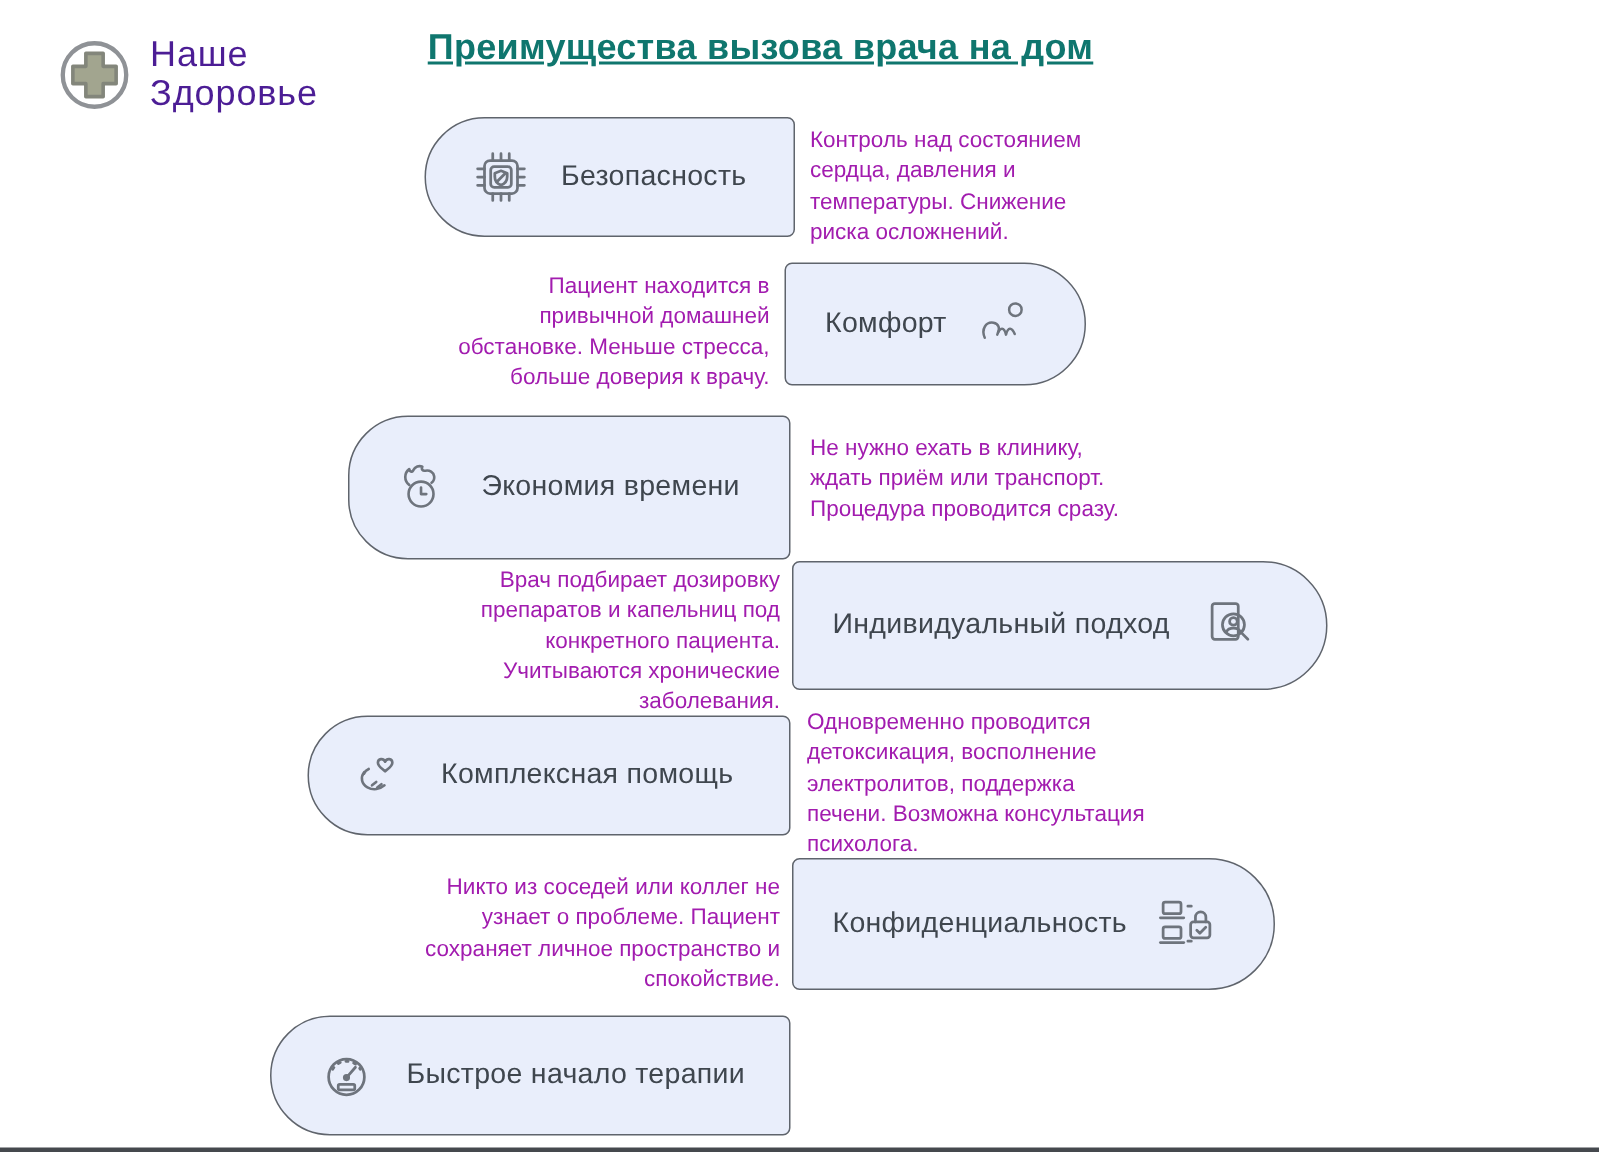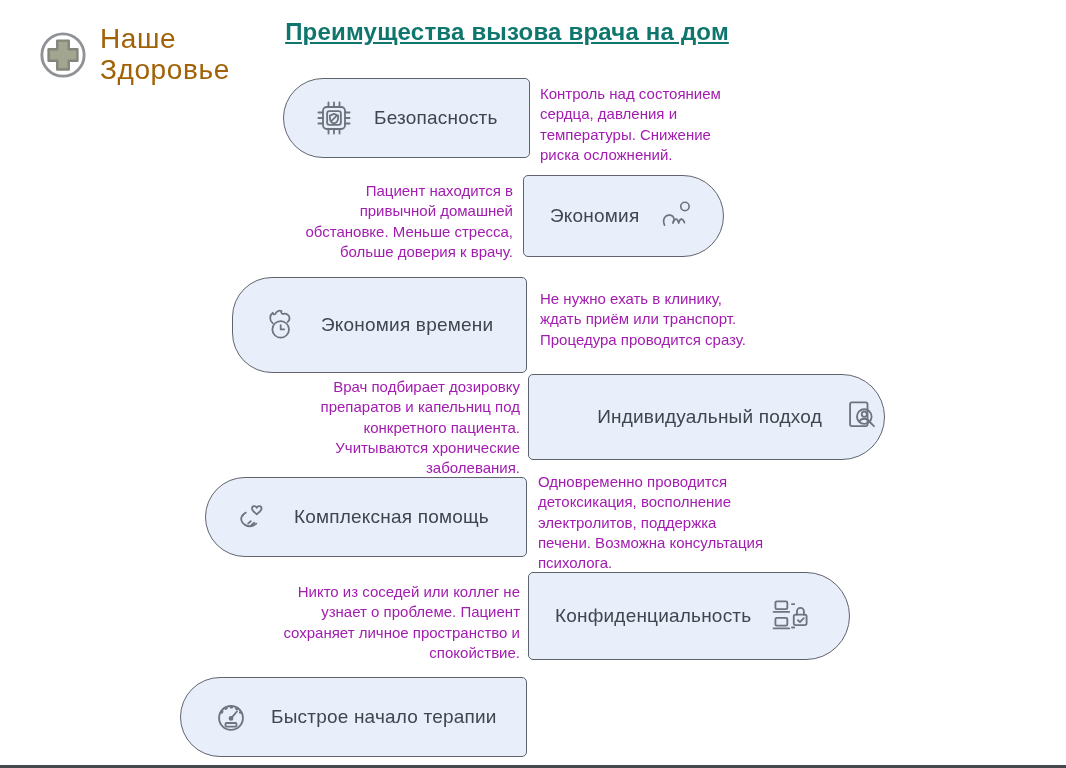--- a/index.html
+++ b/index.html
@@ -6,21 +6,21 @@
   body {
     width:1066px; height:768px;
     background:#ffffff;
     font-family:"Liberation Sans", sans-serif;
     overflow:hidden;
   }
   .page { position:relative; width:1066px; height:768px; background:#fff; }
 
   
   .logo { position:absolute; left:38px; top:24px; display:flex; align-items:center; gap:12px; }
-  .logo-text { font-size:28px; color:#a16207; line-height:1.1; letter-spacing:.6px; }
+  .logo-text { font-size:24px; color:#4c1d95; line-height:1.1; letter-spacing:.6px; }
   .logo-text span { display:block; }
 
   
   .title {
     position:absolute; left:0; top:18px; width:1014px; margin:0;
     text-align:center; font-size:24px; font-weight:bold; color:#0f766e;
     letter-spacing:.2px;
     text-decoration:underline;
   }
 
@@ -36,21 +36,21 @@
   }
   .ic { display:inline-flex; }
   .ic svg { stroke:#6e747d; fill:none; stroke-width:2; stroke-linecap:round; stroke-linejoin:round; }
 
   .card.left  { padding-left:28px; gap:18px; }
   .card.right { padding-left:26px; gap:18px; }
 
   .c1 { left:283px; top:78px;  width:247px; height:80px; border-radius:40px 5px 5px 40px; }
   .c2 { left:523px; top:175px; width:201px; height:82px; border-radius:5px 41px 41px 5px; }
   .c3 { left:232px; top:277px; width:295px; height:96px; border-radius:40px 5px 5px 40px; }
-  .c4 { left:528px; top:374px; width:357px; height:86px; border-radius:5px 43px 43px 5px;justify-content:flex-end; }
+  .c4 { left:528px; top:374px; width:357px; height:86px; border-radius:5px 43px 43px 5px; }
   .c5 { left:205px; top:477px; width:322px; height:80px; border-radius:40px 5px 5px 40px; }
   .c6 { left:528px; top:572px; width:322px; height:88px; border-radius:5px 44px 44px 5px; }
   .c7 { left:180px; top:677px; width:347px; height:80px; border-radius:40px 5px 5px 40px; }
 
   
   .desc {
     position:absolute; font-size:15px; line-height:1.35; color:#a21caf;
   }
   .d1 { left:540px; top:84px;  width:212px; }
   .d2 { left:303px; top:181px; width:210px; text-align:right; }
@@ -91,21 +91,21 @@
         <path d="M21 27.5 L27 21.5"></path>
         <path d="M18 12 V7 M24 12 V7 M30 12 V7 M18 36 v5 M24 36 v5 M30 36 v5 M12 18 H7 M12 24 H7 M12 30 H7 M36 18 h5 M36 24 h5 M36 30 h5"></path>
       </svg>
     </span>
     <span class="lbl">Безопасность</span>
   </div>
   <div class="desc d1">Контроль над состоянием сердца, давления и температуры. Снижение риска осложнений.</div>
 
   <div class="desc d2">Пациент находится в привычной домашней обстановке. Меньше стресса, больше доверия к врачу.</div>
   <div class="card right c2">
-    <span class="lbl">Экономия</span>
+    <span class="lbl">Комфорт</span>
     <span class="ic">
       <svg width="40" height="40" viewBox="0 0 48 48">
         <circle cx="33.5" cy="12.5" r="5"></circle>
         <path d="M9 35 c-3 -7 1 -13 7 -12 c4 0.8 5.5 4.5 3.5 8"></path>
         <path d="M19 32.5 c2.5 -6.5 5.5 -6 7 0 c1.5 -6 4.5 -6.5 7 -0.5"></path>
       </svg>
     </span>
   </div>
 
   <div class="card left c3">

